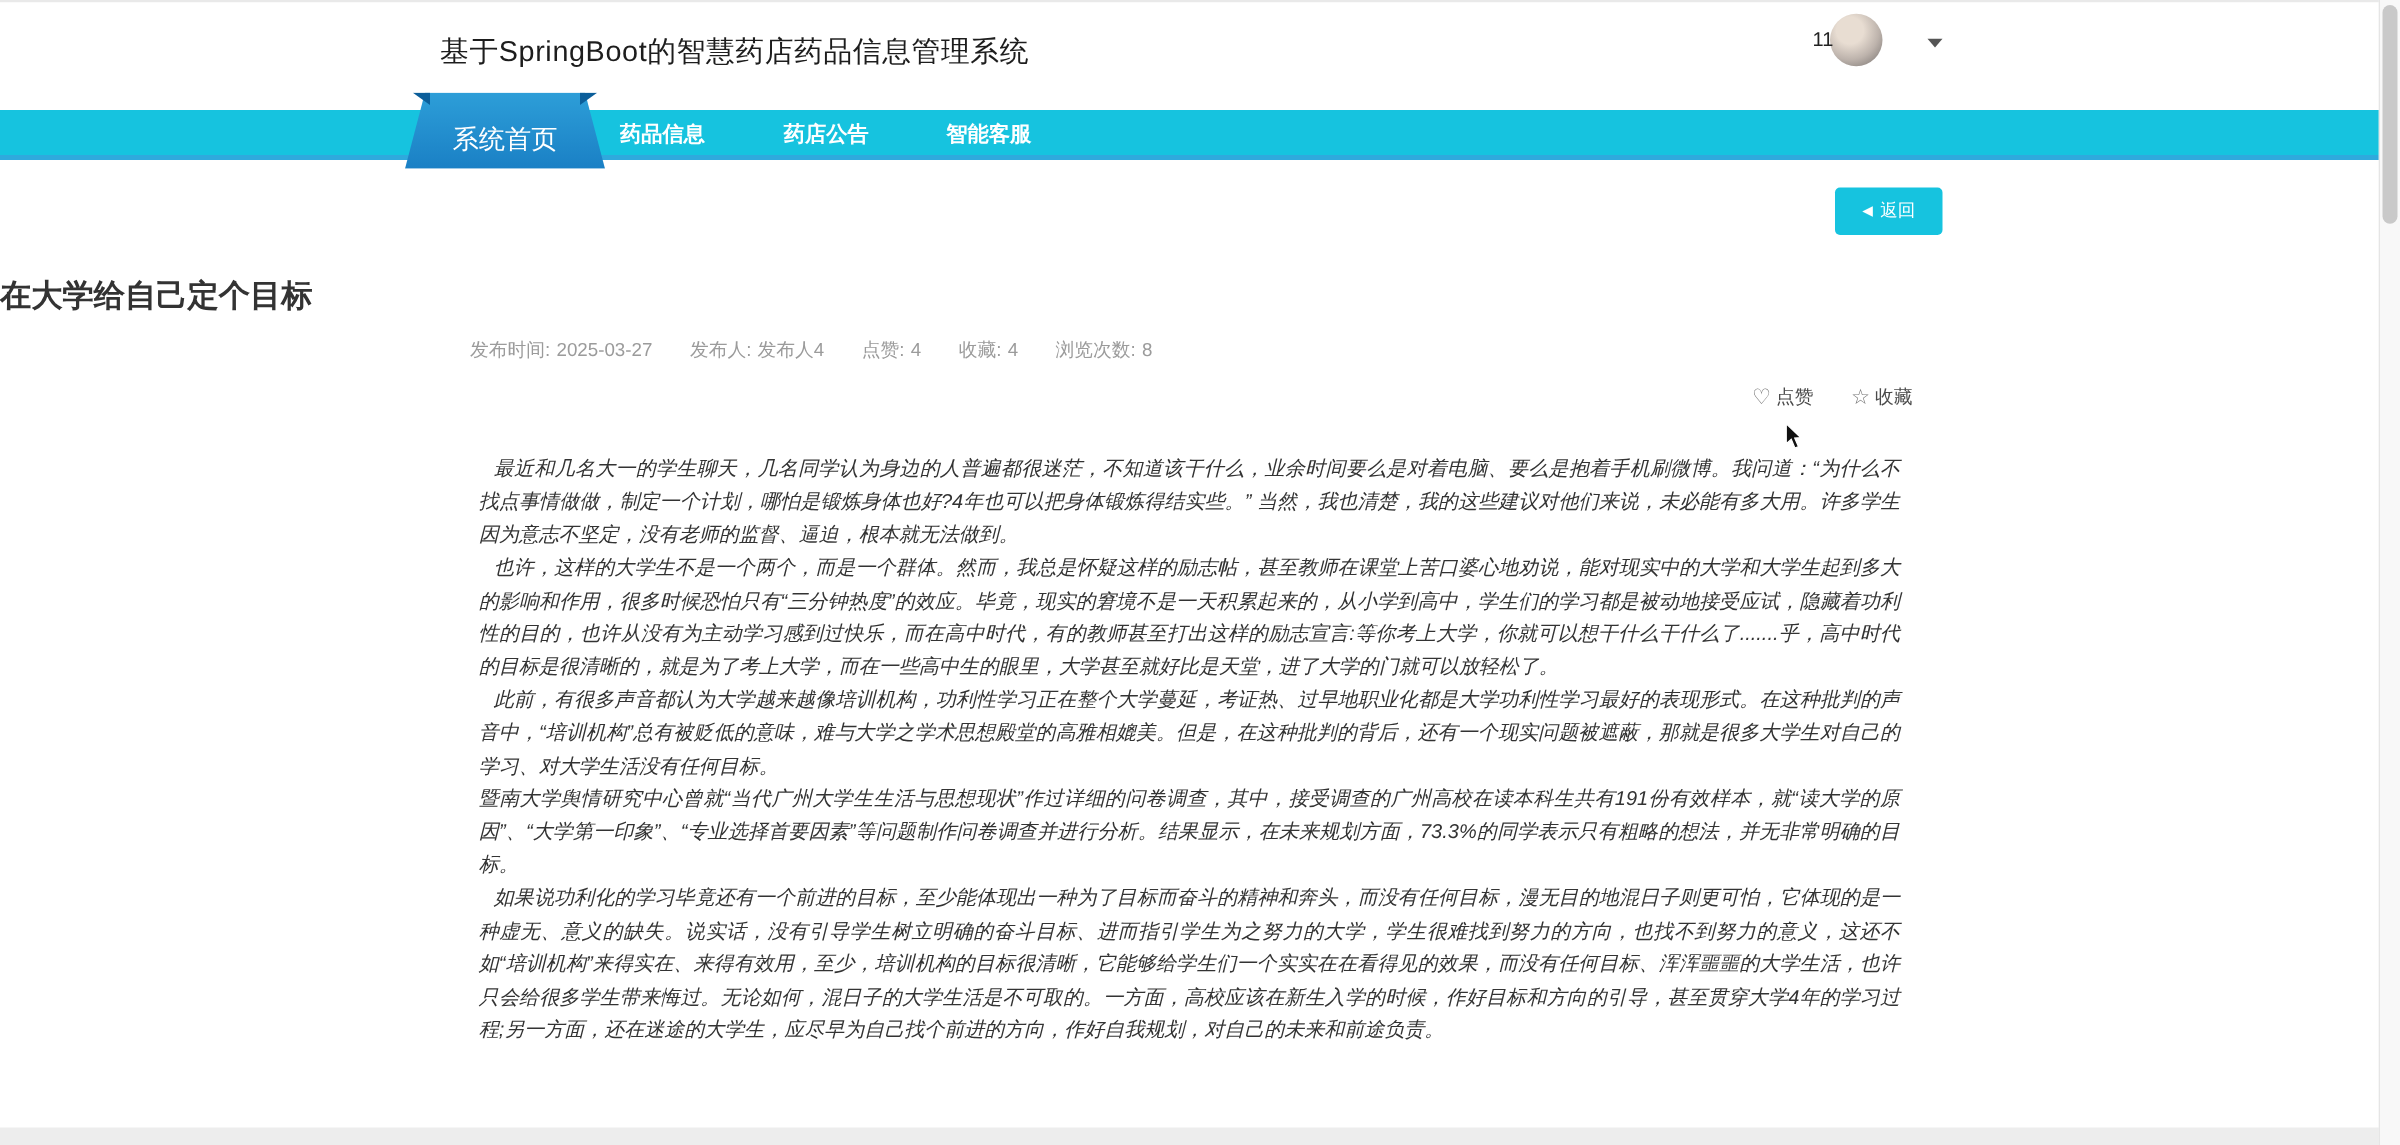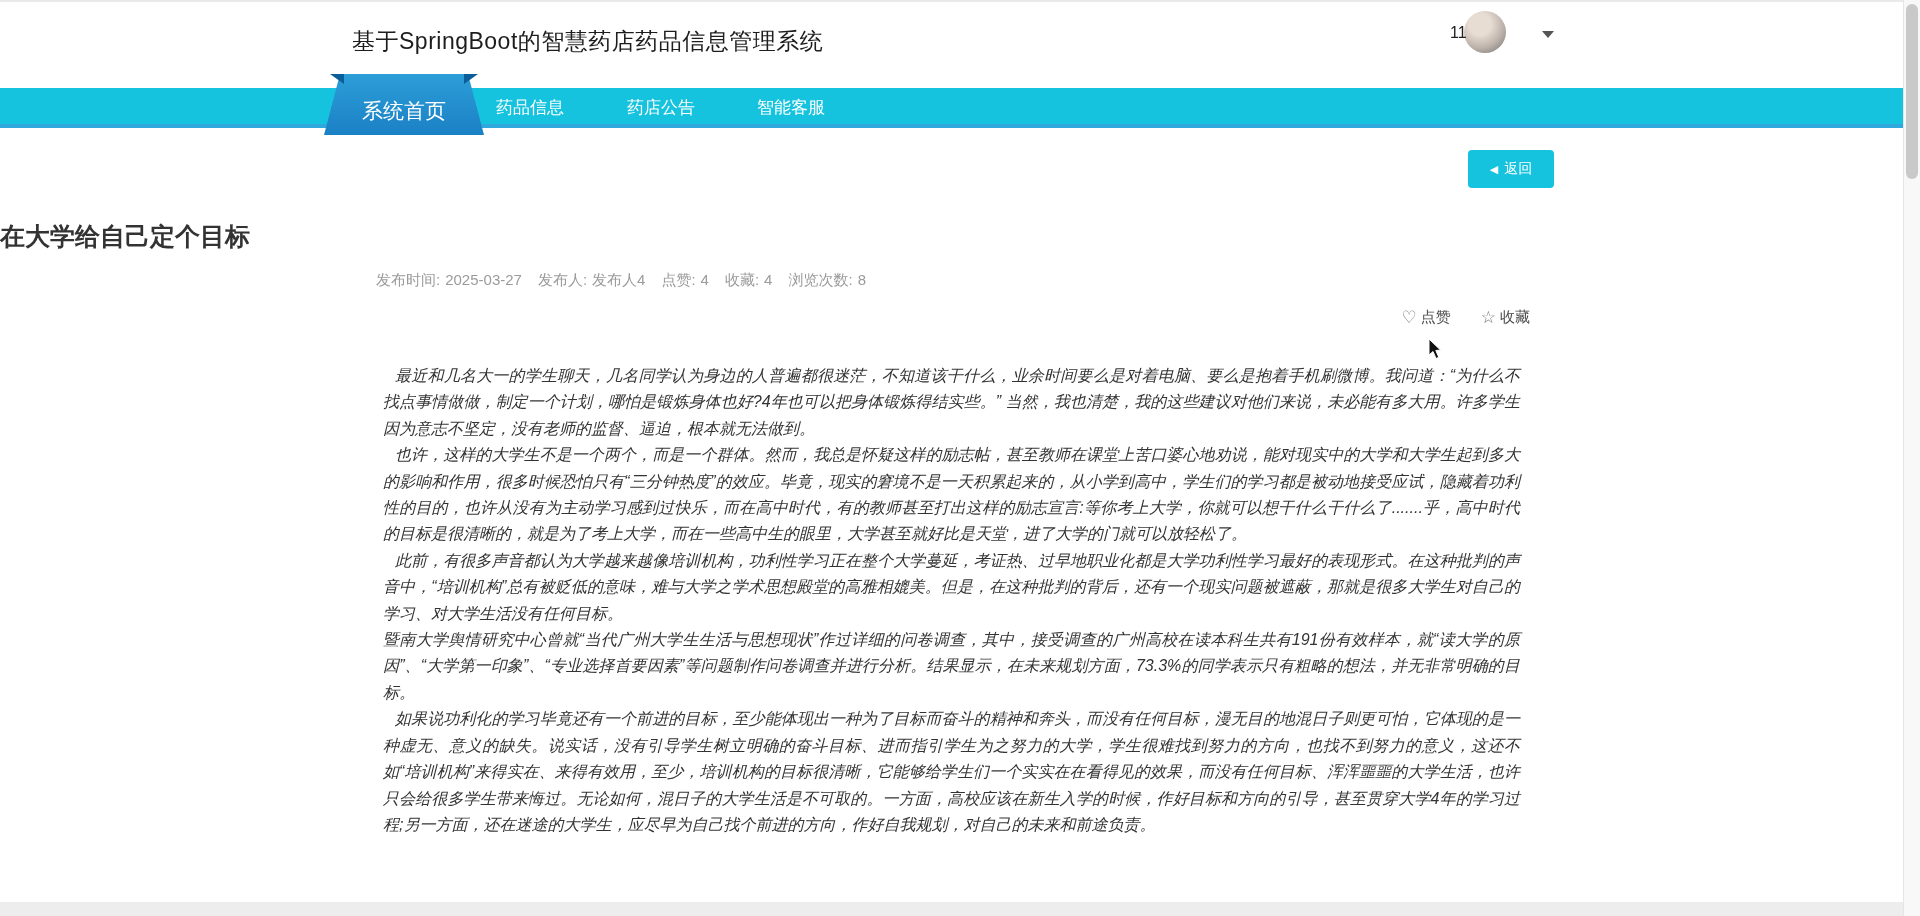--- a/index.html
+++ b/index.html
@@ -14,21 +14,21 @@
   .header { position:absolute; left:0; top:2px; width:1903px; height:102px; background:#fff; }
   .header-title { position:absolute; left:352px; top:24px; font-size:23px; color:#1d1d1d; letter-spacing:0.5px; }
   .avatar { position:absolute; left:1464px; top:9px; width:42px; height:42px; border-radius:50%;
     background: radial-gradient(circle at 38% 32%, #e8ddd2 0 28%, #bdb3ac 60%, #6f6a68 100%); cursor:pointer; }
   .user-badge { position:absolute; left:1450px; top:22px; font-size:16px; color:#222; cursor:pointer; }
   .caret-down { position:absolute; left:1542px; top:29px; width:0; height:0;
     border-left:6px solid transparent; border-right:6px solid transparent; border-top:7px solid #555; cursor:pointer; }
 
   
   .navbar { position:absolute; left:0; top:88px; width:1920px; height:40px;
-    background:#16c3df; border-bottom:4px solid #2fa9dd; }
+    background:#16c3df; border-bottom:4px solid #2fa9dd;font-weight:bold; }
   .nav-tab { position:absolute; top:0; height:40px; line-height:40px; color:#fff; font-size:17px; cursor:pointer; white-space:nowrap; }
   .nav-tab.t1 { left:496px; } .nav-tab.t2 { left:627px; } .nav-tab.t3 { left:757px; }
   .active-ribbon { position:absolute; left:324px; top:74px; width:160px; height:61px; cursor:pointer; }
   .ribbon-body { position:absolute; inset:0; background:linear-gradient(180deg,#2d9ed8,#1a80c5);
     clip-path: polygon(16px 0, calc(100% - 16px) 0, 100% 100%, 0 100%);
     display:flex; align-items:center; justify-content:center; padding-top:13px;
     color:#fff; font-size:21px; }
   .fold { position:absolute; top:0; width:14px; height:10px; background:#0b5e9a; }
   .fold-l { left:6px;  clip-path:polygon(0 0,100% 0,100% 100%); }
   .fold-r { right:6px; clip-path:polygon(0 0,100% 0,0 100%); }
@@ -36,21 +36,21 @@
   
   .back-btn { position:absolute; left:1468px; top:150px; width:86px; height:38px; border:none;
     background:#16c3df; color:#fff; border-radius:4px; font-size:14px;
     display:flex; align-items:center; justify-content:center; gap:6px; cursor:pointer;
     font-family:inherit; }
   .back-icon { font-size:11px; line-height:1; }
 
   
   .article-title { position:absolute; left:0; top:220px; width:1903px; text-align:left;
     font-size:25px; font-weight:bold; color:#333; }
-  .meta-row { position:absolute; left:376px; top:271px; display:flex; gap:16px;
+  .meta-row { position:absolute; left:376px; top:271px; display:flex; gap:30px;
     font-size:15px; color:#9b9b9b; white-space:nowrap; }
   .meta-item .v { margin-left:5px; }
   .actions-row { position:absolute; right:390px; top:308px; display:flex; gap:30px;
     font-size:15px; color:#4a4a4a; }
   .action-btn { display:flex; align-items:center; gap:4px; cursor:pointer; }
   .action-icon { color:#777; font-size:17px; line-height:1; }
 
   .article-body { position:absolute; left:383px; top:363px; width:1137px;
     font-size:16px; line-height:26.4px; color:#333; text-align:justify;font-style:italic; }
   .article-body p { margin:0; }

